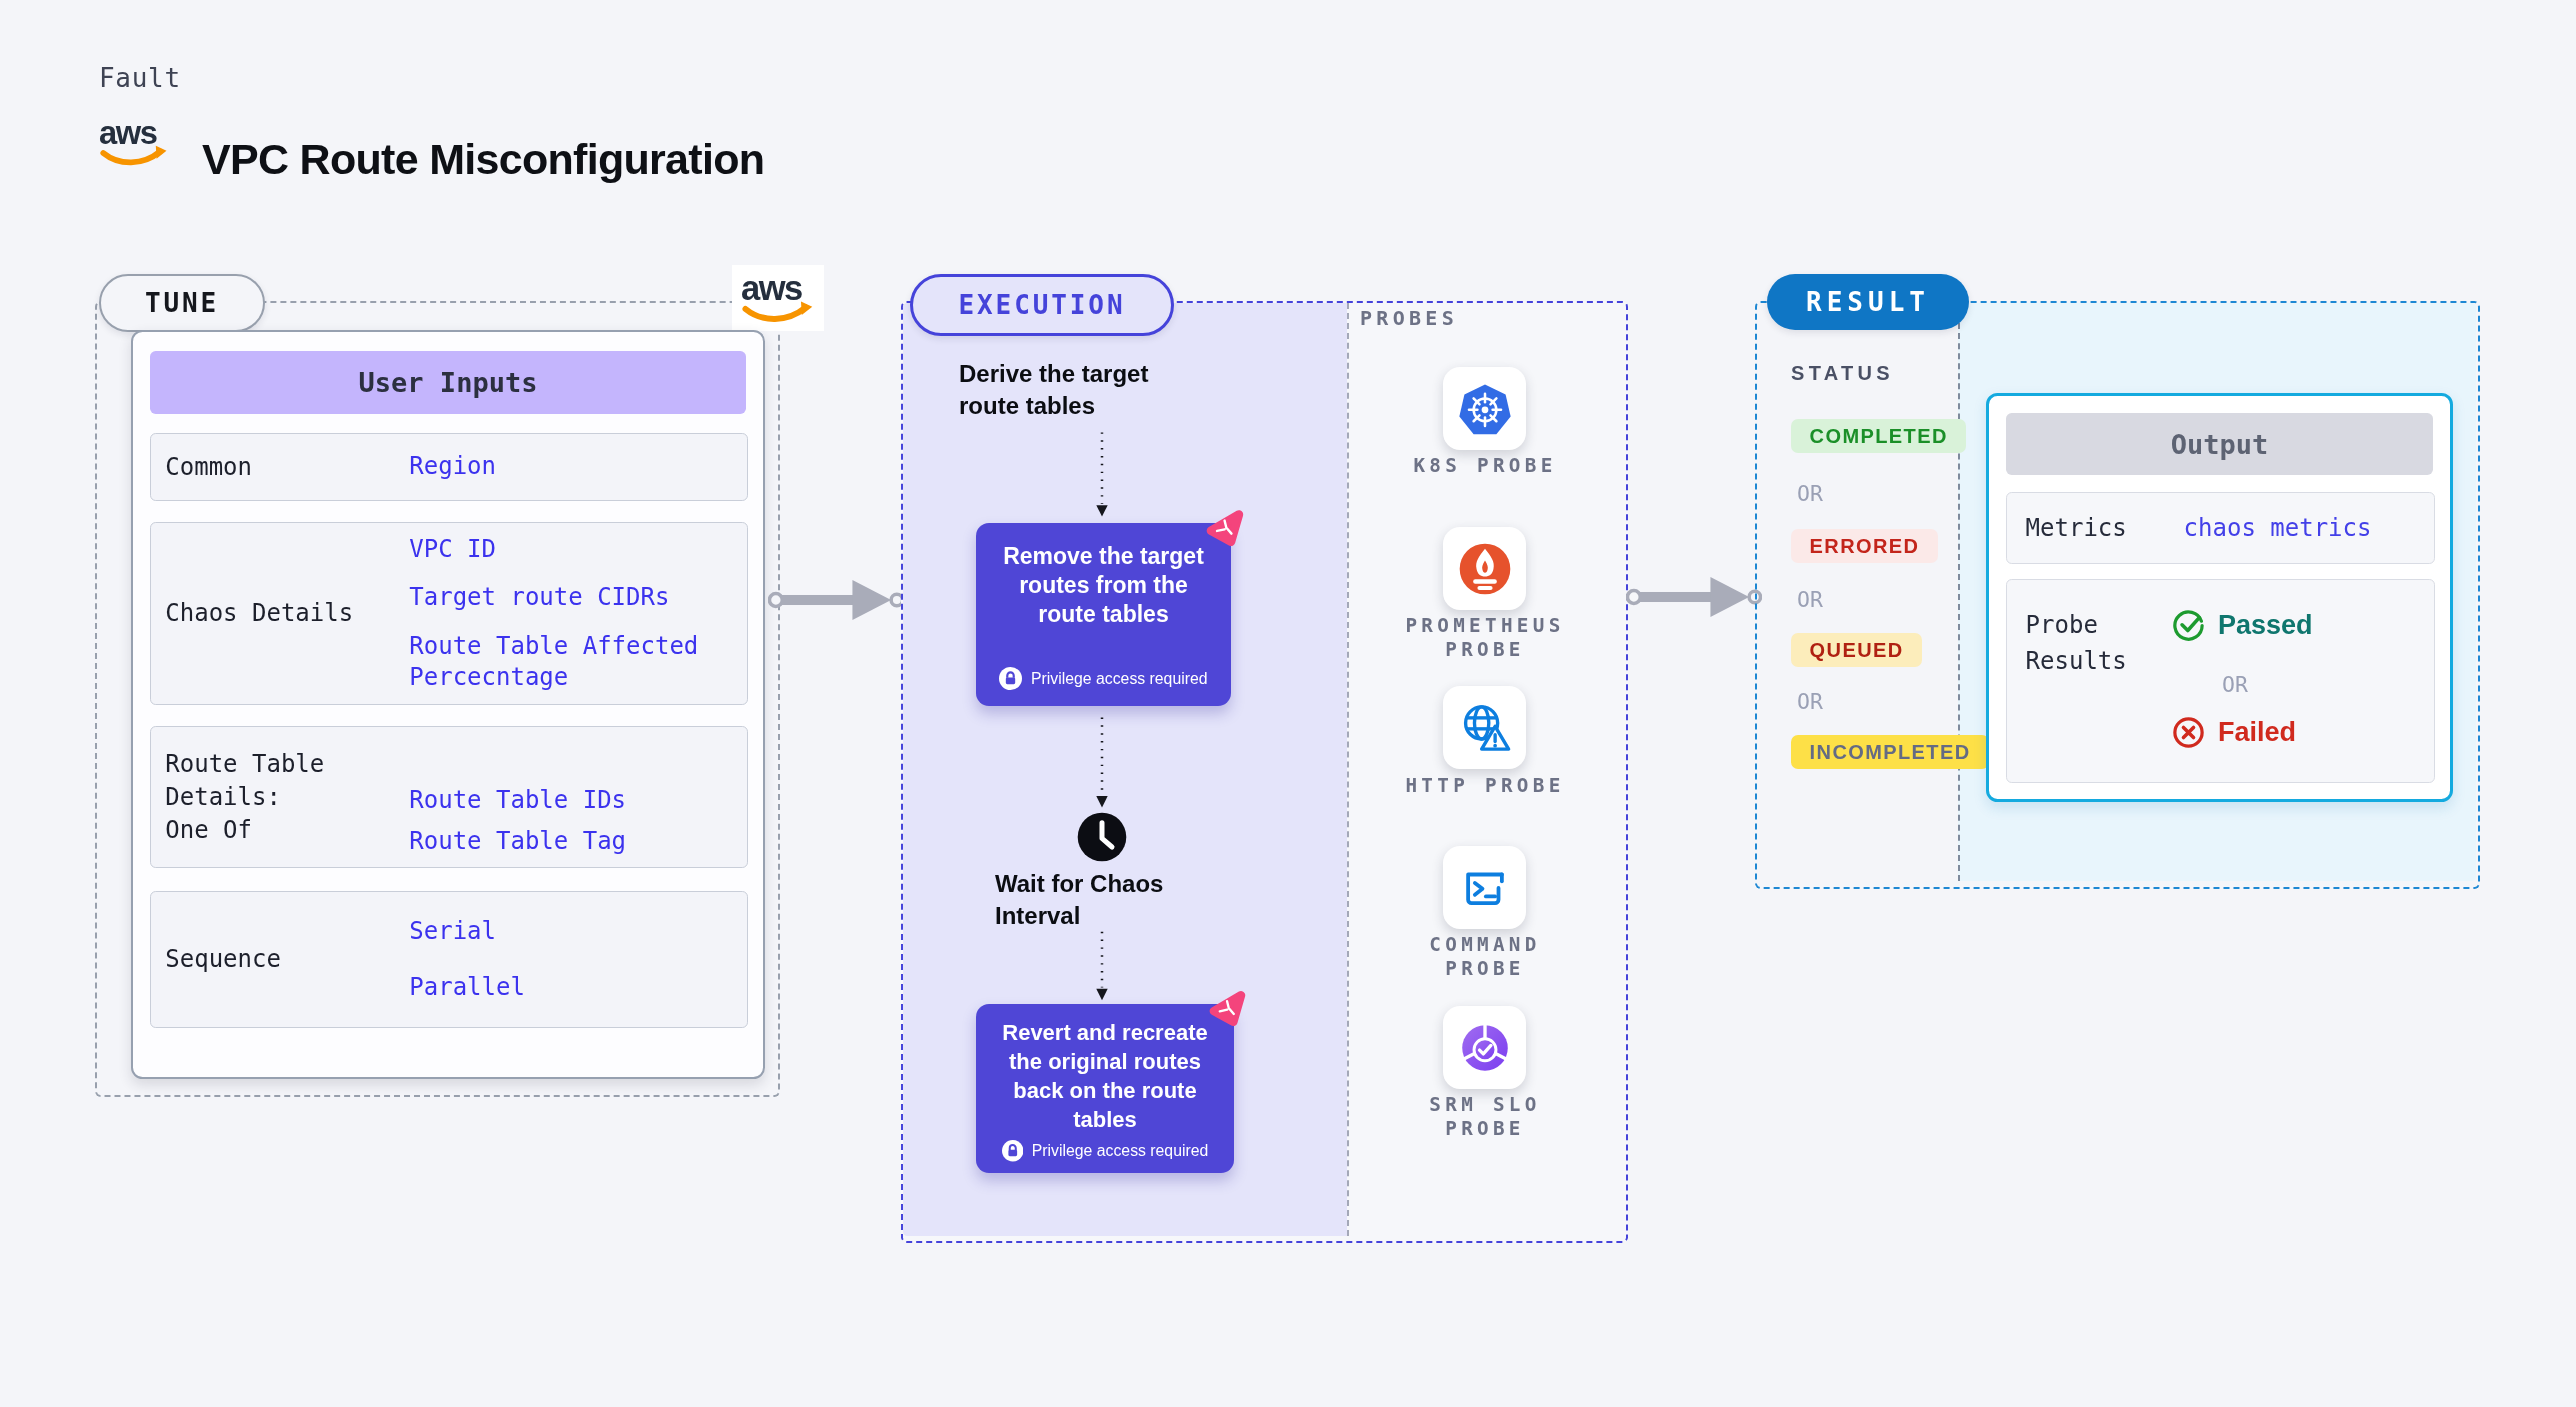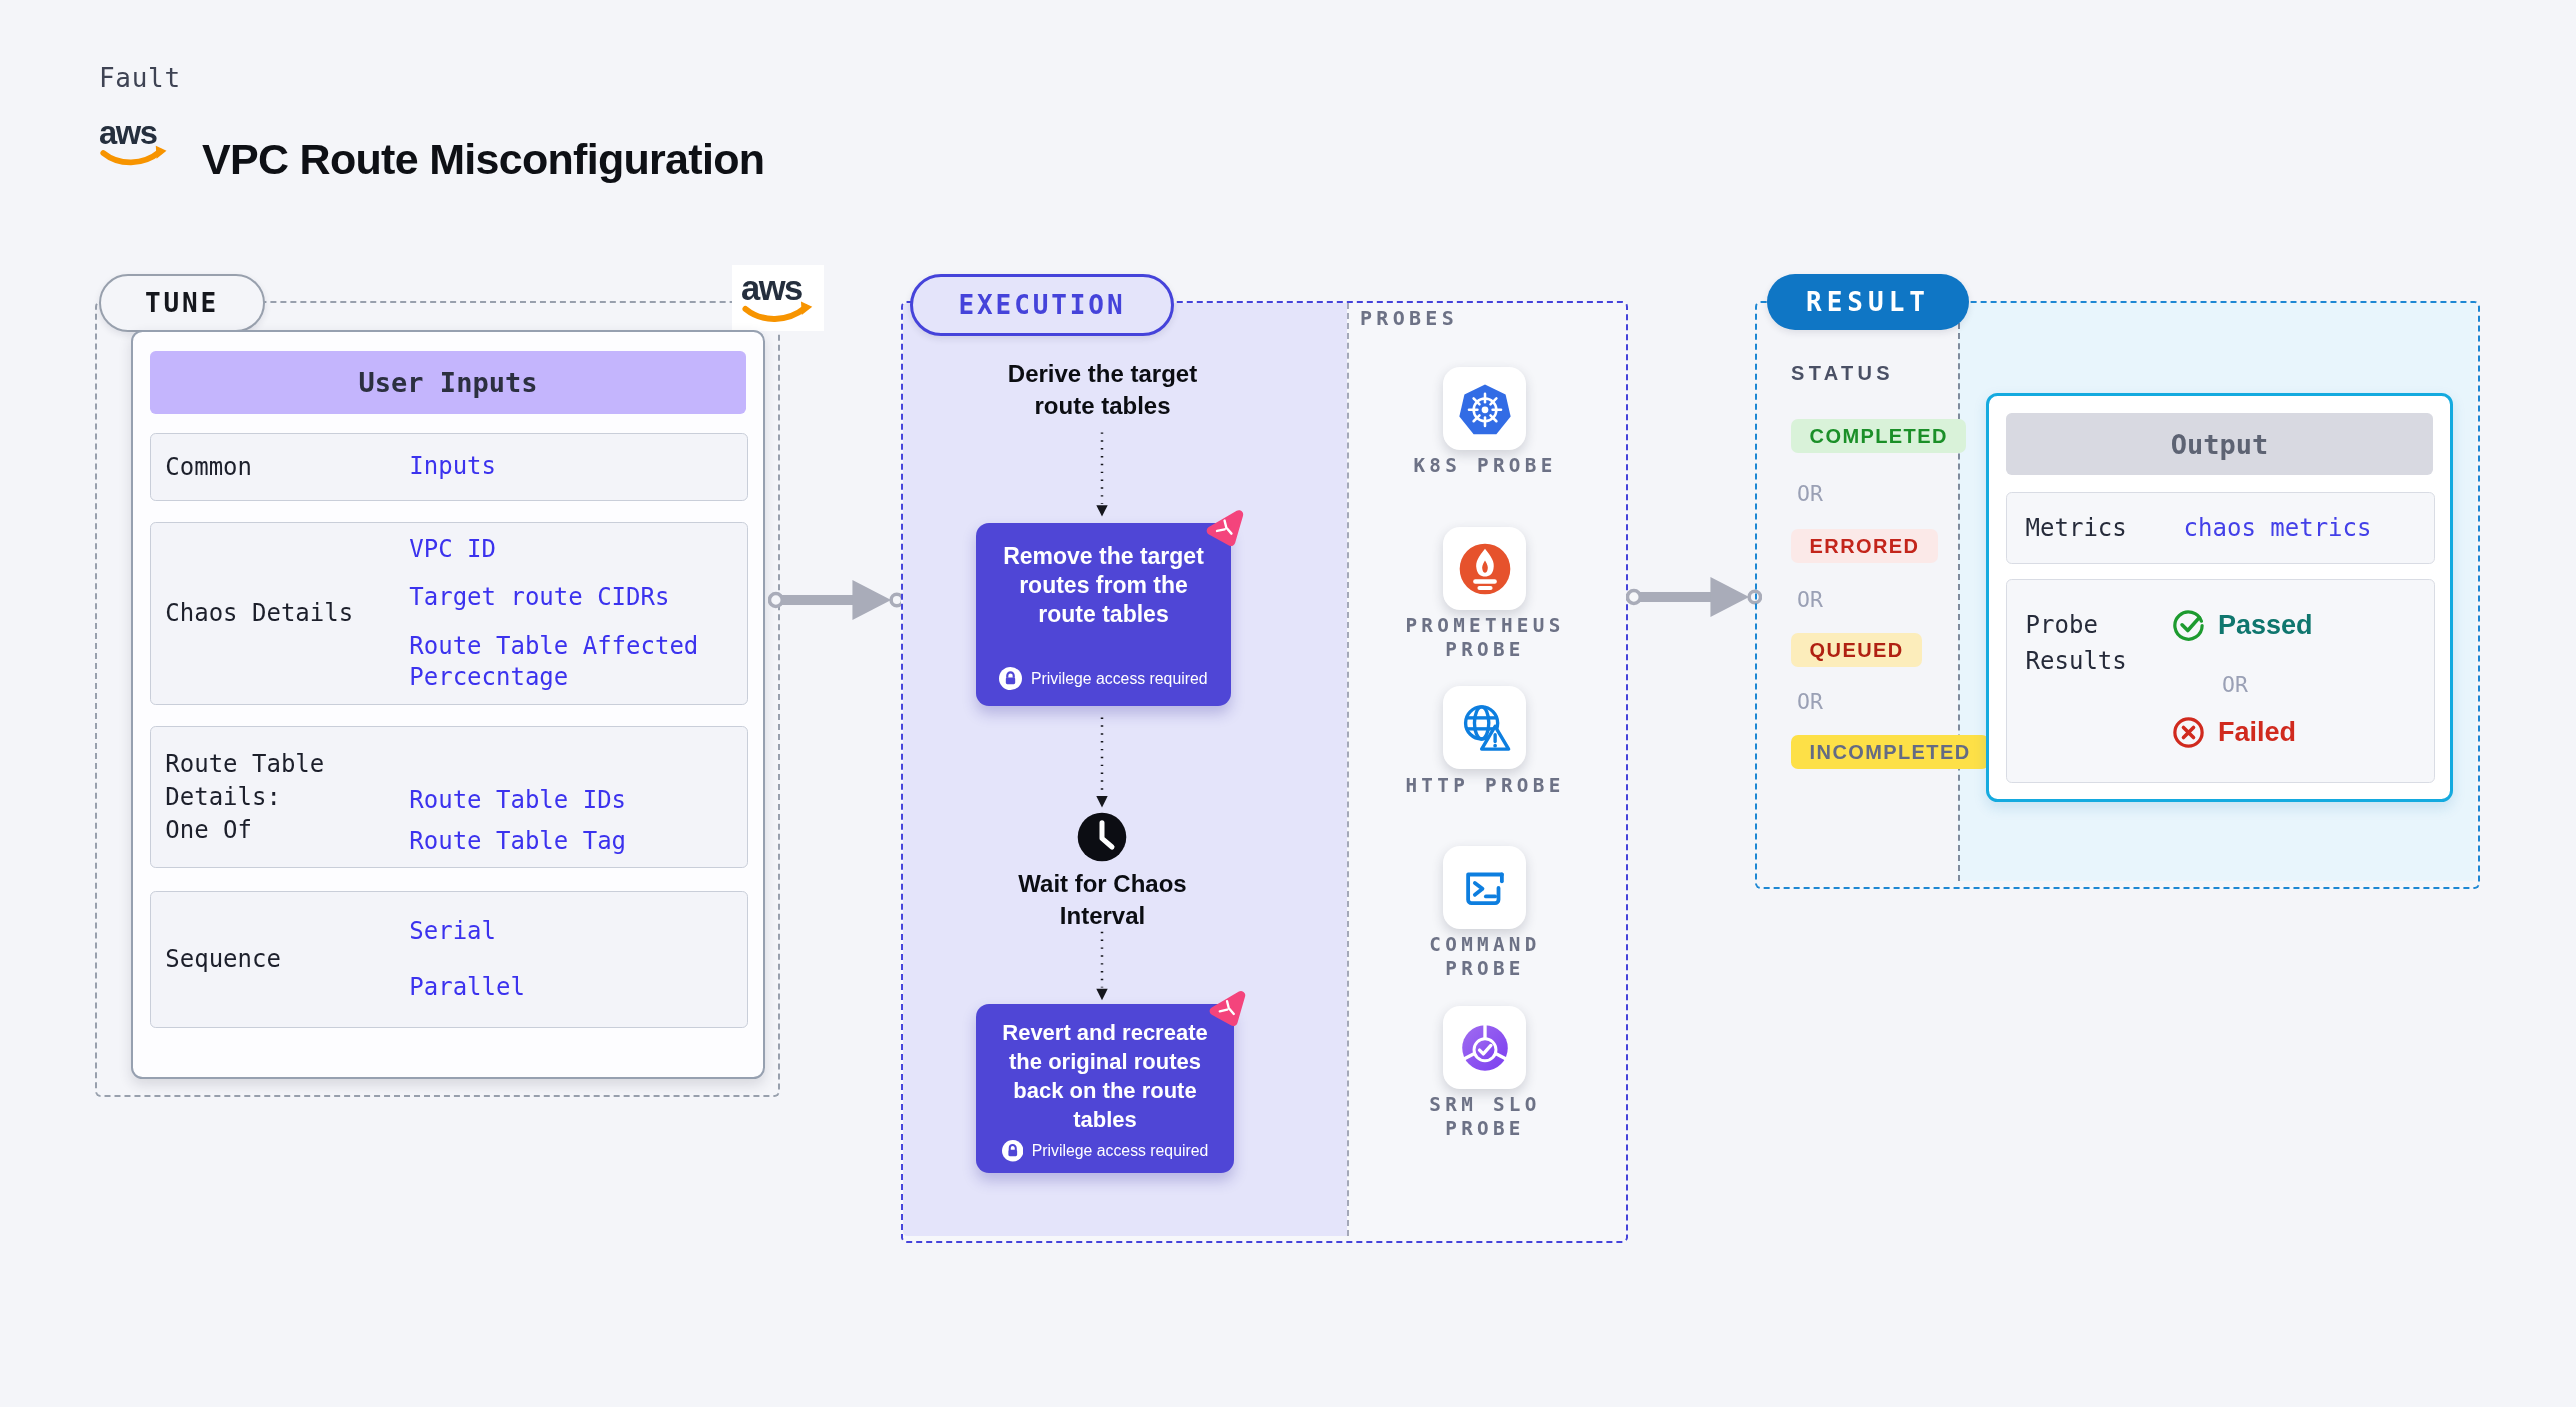--- a/index.html
+++ b/index.html
@@ -30,21 +30,21 @@
            box-shadow:0 5.7px 13px rgba(40,46,66,.14);}
   .ui-head{background:#c4b5fd;border-radius:5.7px;display:flex;align-items:center;justify-content:center;
            font-size:27px;font-weight:700;color:#2c3040;}
   .ui-row{background:#f3f4f9;border:1.4px solid #c9ced9;border-radius:5.7px;display:flex;align-items:center;}
   .ui-row .lbl{width:244px;padding-left:14.3px;font-size:24px;color:#1c1f2b;line-height:33px;}
   .ui-row .vals{display:flex;flex-direction:column;justify-content:center;}
   .ui-row .val{font-size:24px;color:#3b32ee;line-height:31.5px;}
 
   
   .exec-panel{background:#e4e4fa;}
-  .step-title{font-size:24px;font-weight:700;color:#0b0d12;line-height:31.5px;text-align:center;}
+  .step-title{font-size:24px;font-weight:700;color:#0b0d12;line-height:31.5px;text-align:left;}
   .chaos-box{background:#4f46d6;border-radius:13px;color:#fff;display:flex;flex-direction:column;
              align-items:center;box-shadow:0 7.2px 14.3px rgba(50,44,160,.25);}
   .chaos-box .txt{font-weight:700;text-align:center;}
   .priv{display:flex;align-items:center;gap:8.6px;color:#fff;font-size:15.8px;font-weight:500;}
   .divider-v{border-left:2.1px dashed #a4a8b8;}
   .probe-head{font-size:20px;font-weight:700;color:#6d7286;letter-spacing:4.3px;}
   .probe-card{width:83px;height:83px;background:#ffffff;border-radius:17px;
               box-shadow:0 4.3px 11.5px rgba(40,46,66,.18);display:flex;align-items:center;justify-content:center;}
   .probe-label{font-size:19.3px;font-weight:700;color:#6d7286;letter-spacing:4.3px;text-align:center;line-height:23.6px;}
 
@@ -101,21 +101,21 @@
   </div>
 
   <div class="abs ui-card" style="left:131px;top:330px;width:630px;height:745px;">
     <div class="abs ui-head mono" style="left:17px;top:18.6px;width:596px;height:63px;">
       <span>User Inputs</span>
     </div>
 
     <div class="abs ui-row" style="left:17px;top:101px;width:596px;height:66px;">
       <div class="lbl mono pre">Common</div>
       <div class="vals">
-        <div class="val mono">Inputs</div>
+        <div class="val mono">Region</div>
       </div>
     </div>
 
     <div class="abs ui-row" style="left:17px;top:190px;width:596px;height:181px;">
       <div class="lbl mono pre">Chaos Details</div>
       <div class="vals" style="gap:17px;">
         <div class="val mono">VPC ID</div>
         <div class="val mono">Target route CIDRs</div>
         <div class="val mono pre">Route Table Affected
 Percecntage</div>

